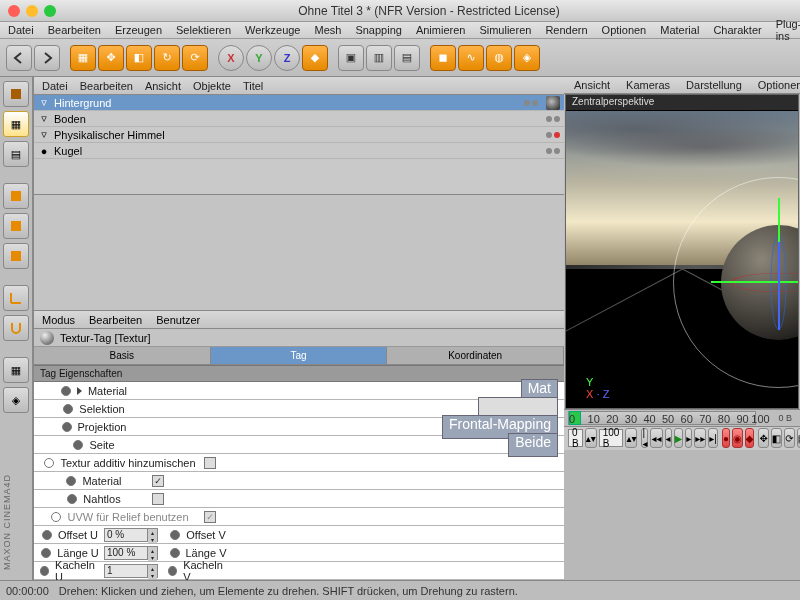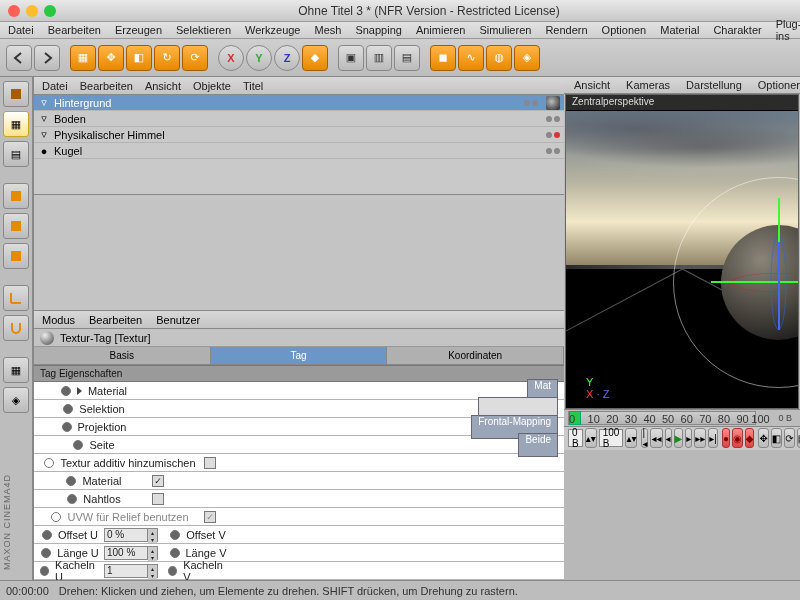--- a/index.html
+++ b/index.html
@@ -95,21 +95,21 @@
 .attr-menu { height:18px; display:flex; align-items:center; gap:14px; padding:0 8px; background:linear-gradient(#d8d8d8,#c4c4c4); border-bottom:1px solid #888;}
 .attr-title { height:18px; display:flex; align-items:center; gap:6px; padding:0 6px; background:#c4c4c4; border-bottom:1px solid #999;}
 .attr-title .ball { width:14px; height:14px; border-radius:50%; background:radial-gradient(circle at 35% 30%,#eee,#444);}
 .tabs { display:flex; height:18px; border-bottom:1px solid #888;}
 .tab { flex:1; display:flex; align-items:center; justify-content:center; background:#b0b0b0; border-right:1px solid #888; font-size:10px;}
 .tab.sel { background:#6b97c8; color:#fff;}
 .section-hdr { background:#9a9a9a; color:#111; padding:2px 6px; font-size:10px; border-top:1px solid #777; border-bottom:1px solid #777;}
 .prow { display:flex; align-items:center; height:18px; padding:0 6px; gap:4px; font-size:10px; color:#222; border-bottom:1px solid #b5b5b5;}
 .prow .lab { width:108px; display:flex; align-items:center; gap:4px;justify-content:center;}
 .prow .val { flex:1; display:flex; align-items:center; }
-.vbtn { height:24px; background:#9aa5b8; border:1px solid #667; color:#fff; font-size:10px; padding:0 6px; margin-left:auto;}
+.vbtn { height:24px; background:#9aa5b8; border:1px solid #667; color:#fff; font-size:14px; padding:0 6px; margin-left:auto;}
 .cb { width:12px; height:12px; border:1px solid #777; background:#ddd;}
 .cb.on::after{content:"✓"; font-size:9px; display:block; text-align:center; line-height:10px;}
 .stepper { display:flex; height:14px; }
 .stepper .n { width:44px; background:#e6e6e6; border:1px solid #888; font-size:10px; padding:0 2px; display:flex; align-items:center;}
 .stepper .ar { width:10px; display:flex; flex-direction:column; border:1px solid #888; border-left:none;}
 .stepper .ar span{flex:1; font-size:6px; text-align:center; background:#ccc;}
 .bullet { width:10px; height:10px; border:1px solid #777; border-radius:50%; margin-right:2px;}
 .bullet.on{background:#666;}
 .tri { width:0;height:0;border-top:4px solid transparent;border-bottom:4px solid transparent;border-left:5px solid #444; margin-right:2px;}
 

